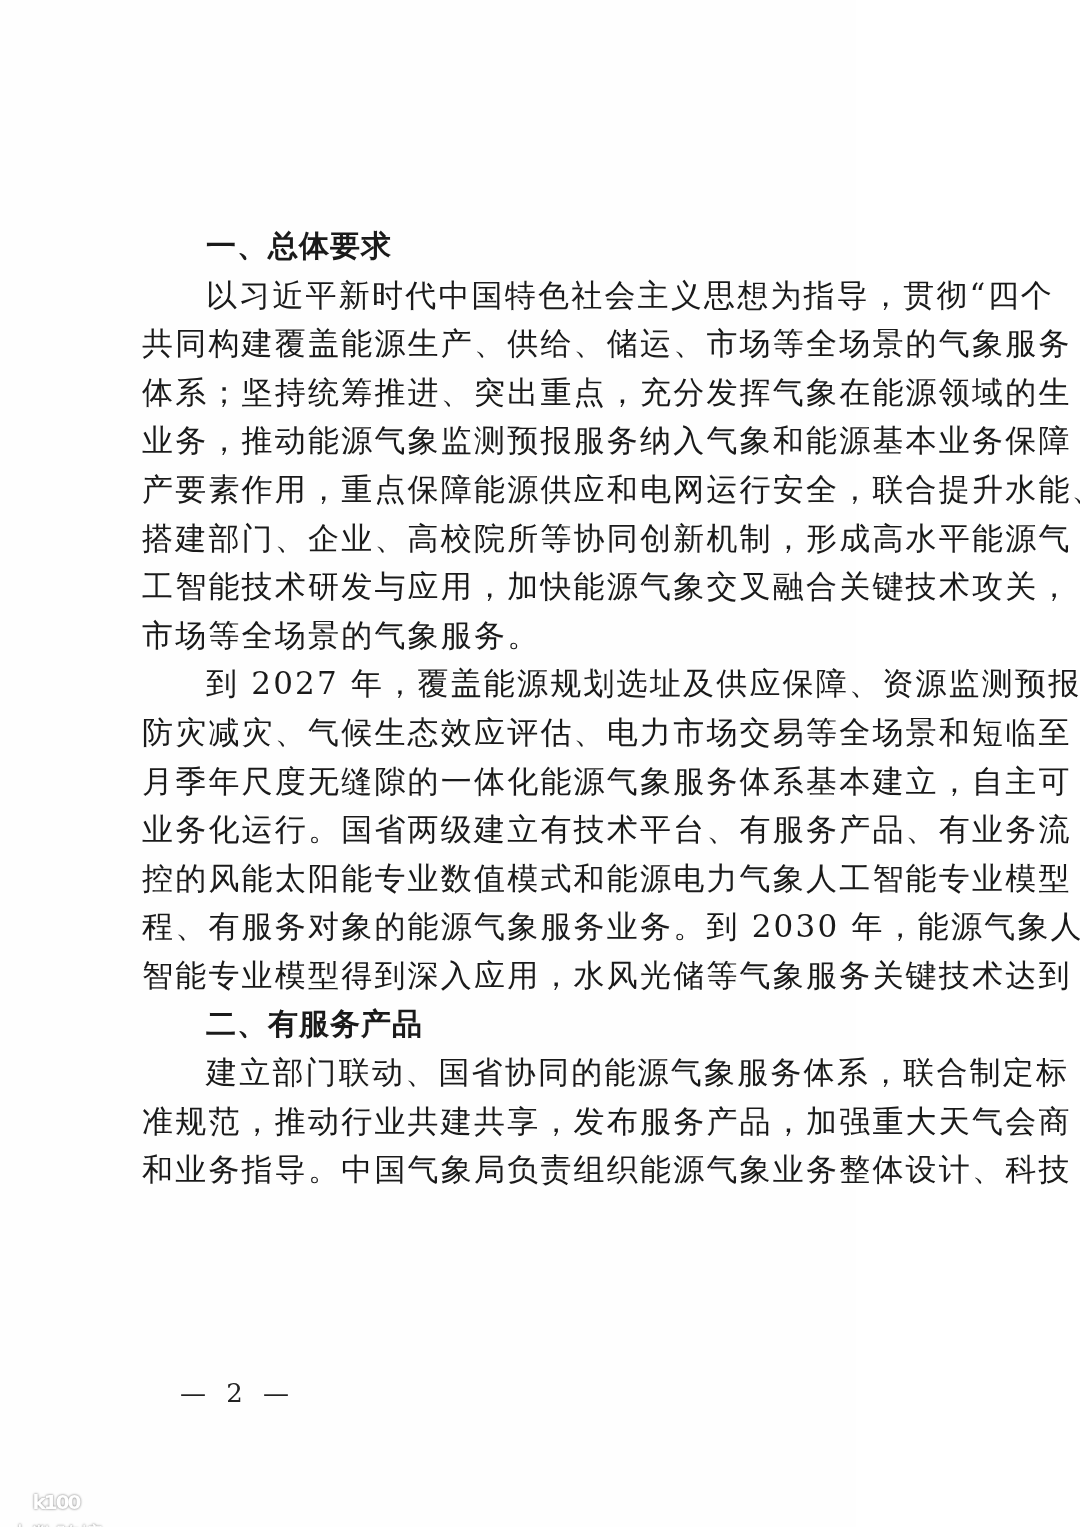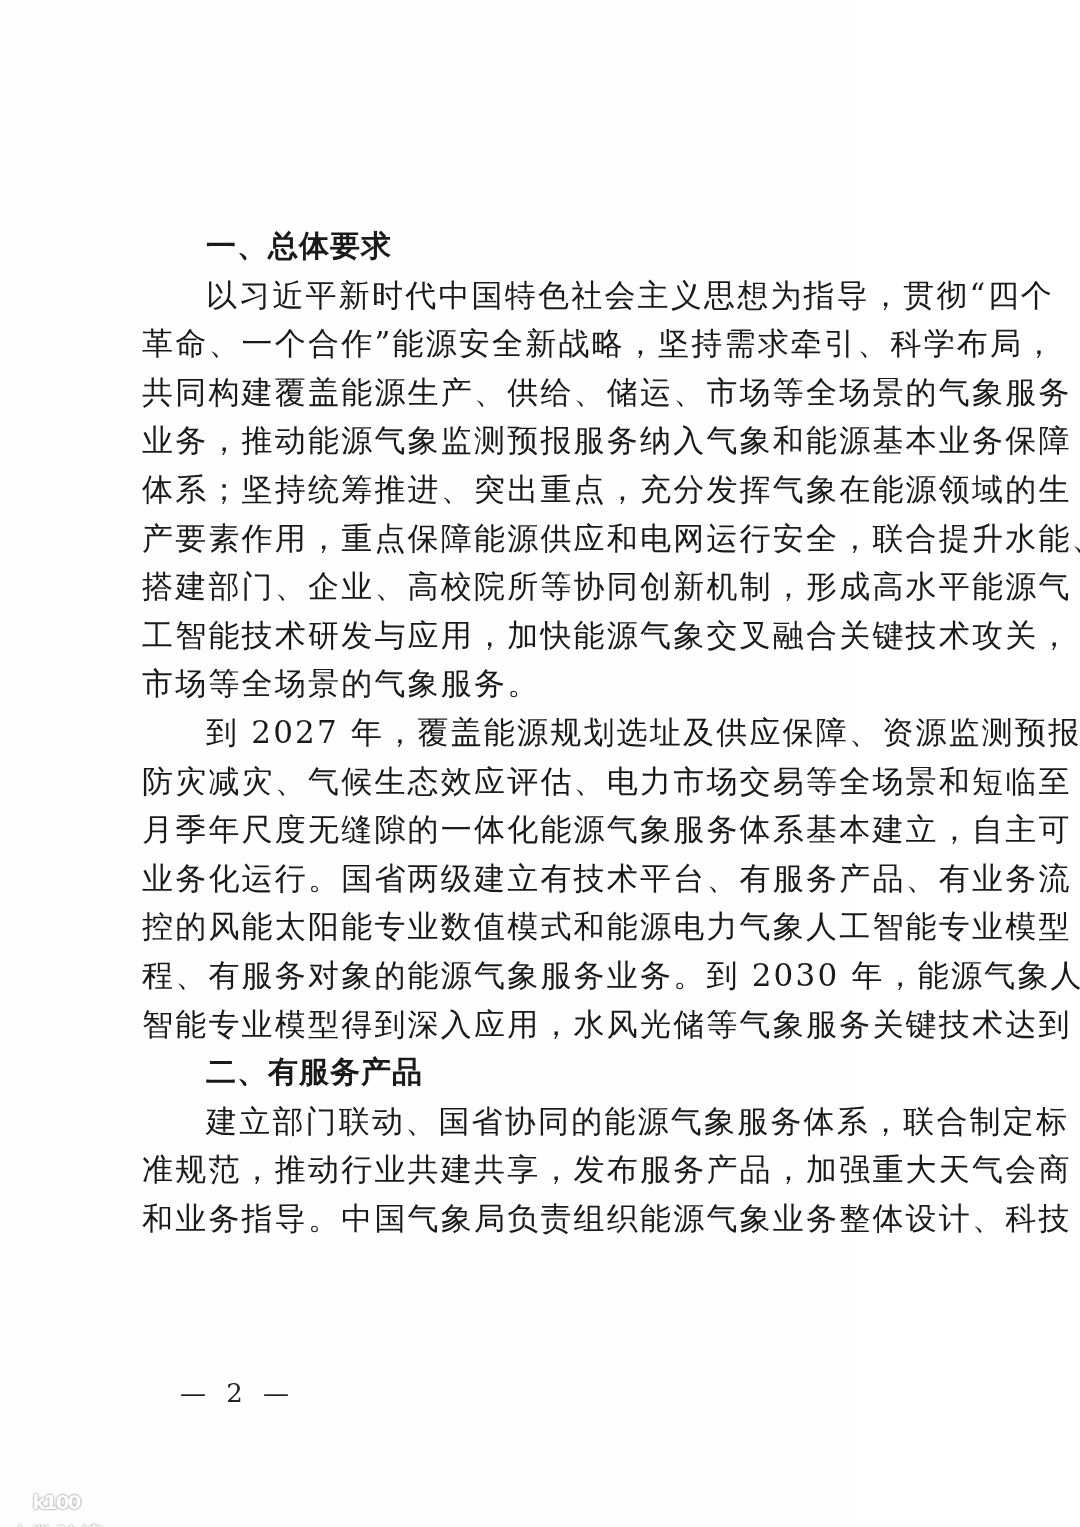--- a/index.html
+++ b/index.html
@@ -94,30 +94,27 @@
 <div class="page">
 
   <div class="content">
 
     <div class="heading">一、总体要求</div>
 
     <div class="line indent">
         <span class="text">以习近平新时代中国特色社会主义思想为指导，贯彻“四个</span>
       </div>
     <div class="line">
-        <span class="text">革命、一个合作”能源安全新战略，坚持需求牵引、科学布局，</span>
-      </div>
-    <div class="line">
         <span class="text">共同构建覆盖能源生产、供给、储运、市场等全场景的气象服务</span>
       </div>
     <div class="line">
-        <span class="text">业务，推动能源气象监测预报服务纳入气象和能源基本业务保障</span>
+        <span class="text">体系；坚持统筹推进、突出重点，充分发挥气象在能源领域的生</span>
       </div>
     <div class="line">
-        <span class="text">体系；坚持统筹推进、突出重点，充分发挥气象在能源领域的生</span>
+        <span class="text">业务，推动能源气象监测预报服务纳入气象和能源基本业务保障</span>
       </div>
     <div class="line">
         <span class="text">产要素作用，重点保障能源供应和电网运行安全，联合提升水能、</span>
       </div>
     <div class="line">
         <span class="text">搭建部门、企业、高校院所等协同创新机制，形成高水平能源气</span>
       </div>
     <div class="line">
         <span class="text">工智能技术研发与应用，加快能源气象交叉融合关键技术攻关，</span>
       </div>

